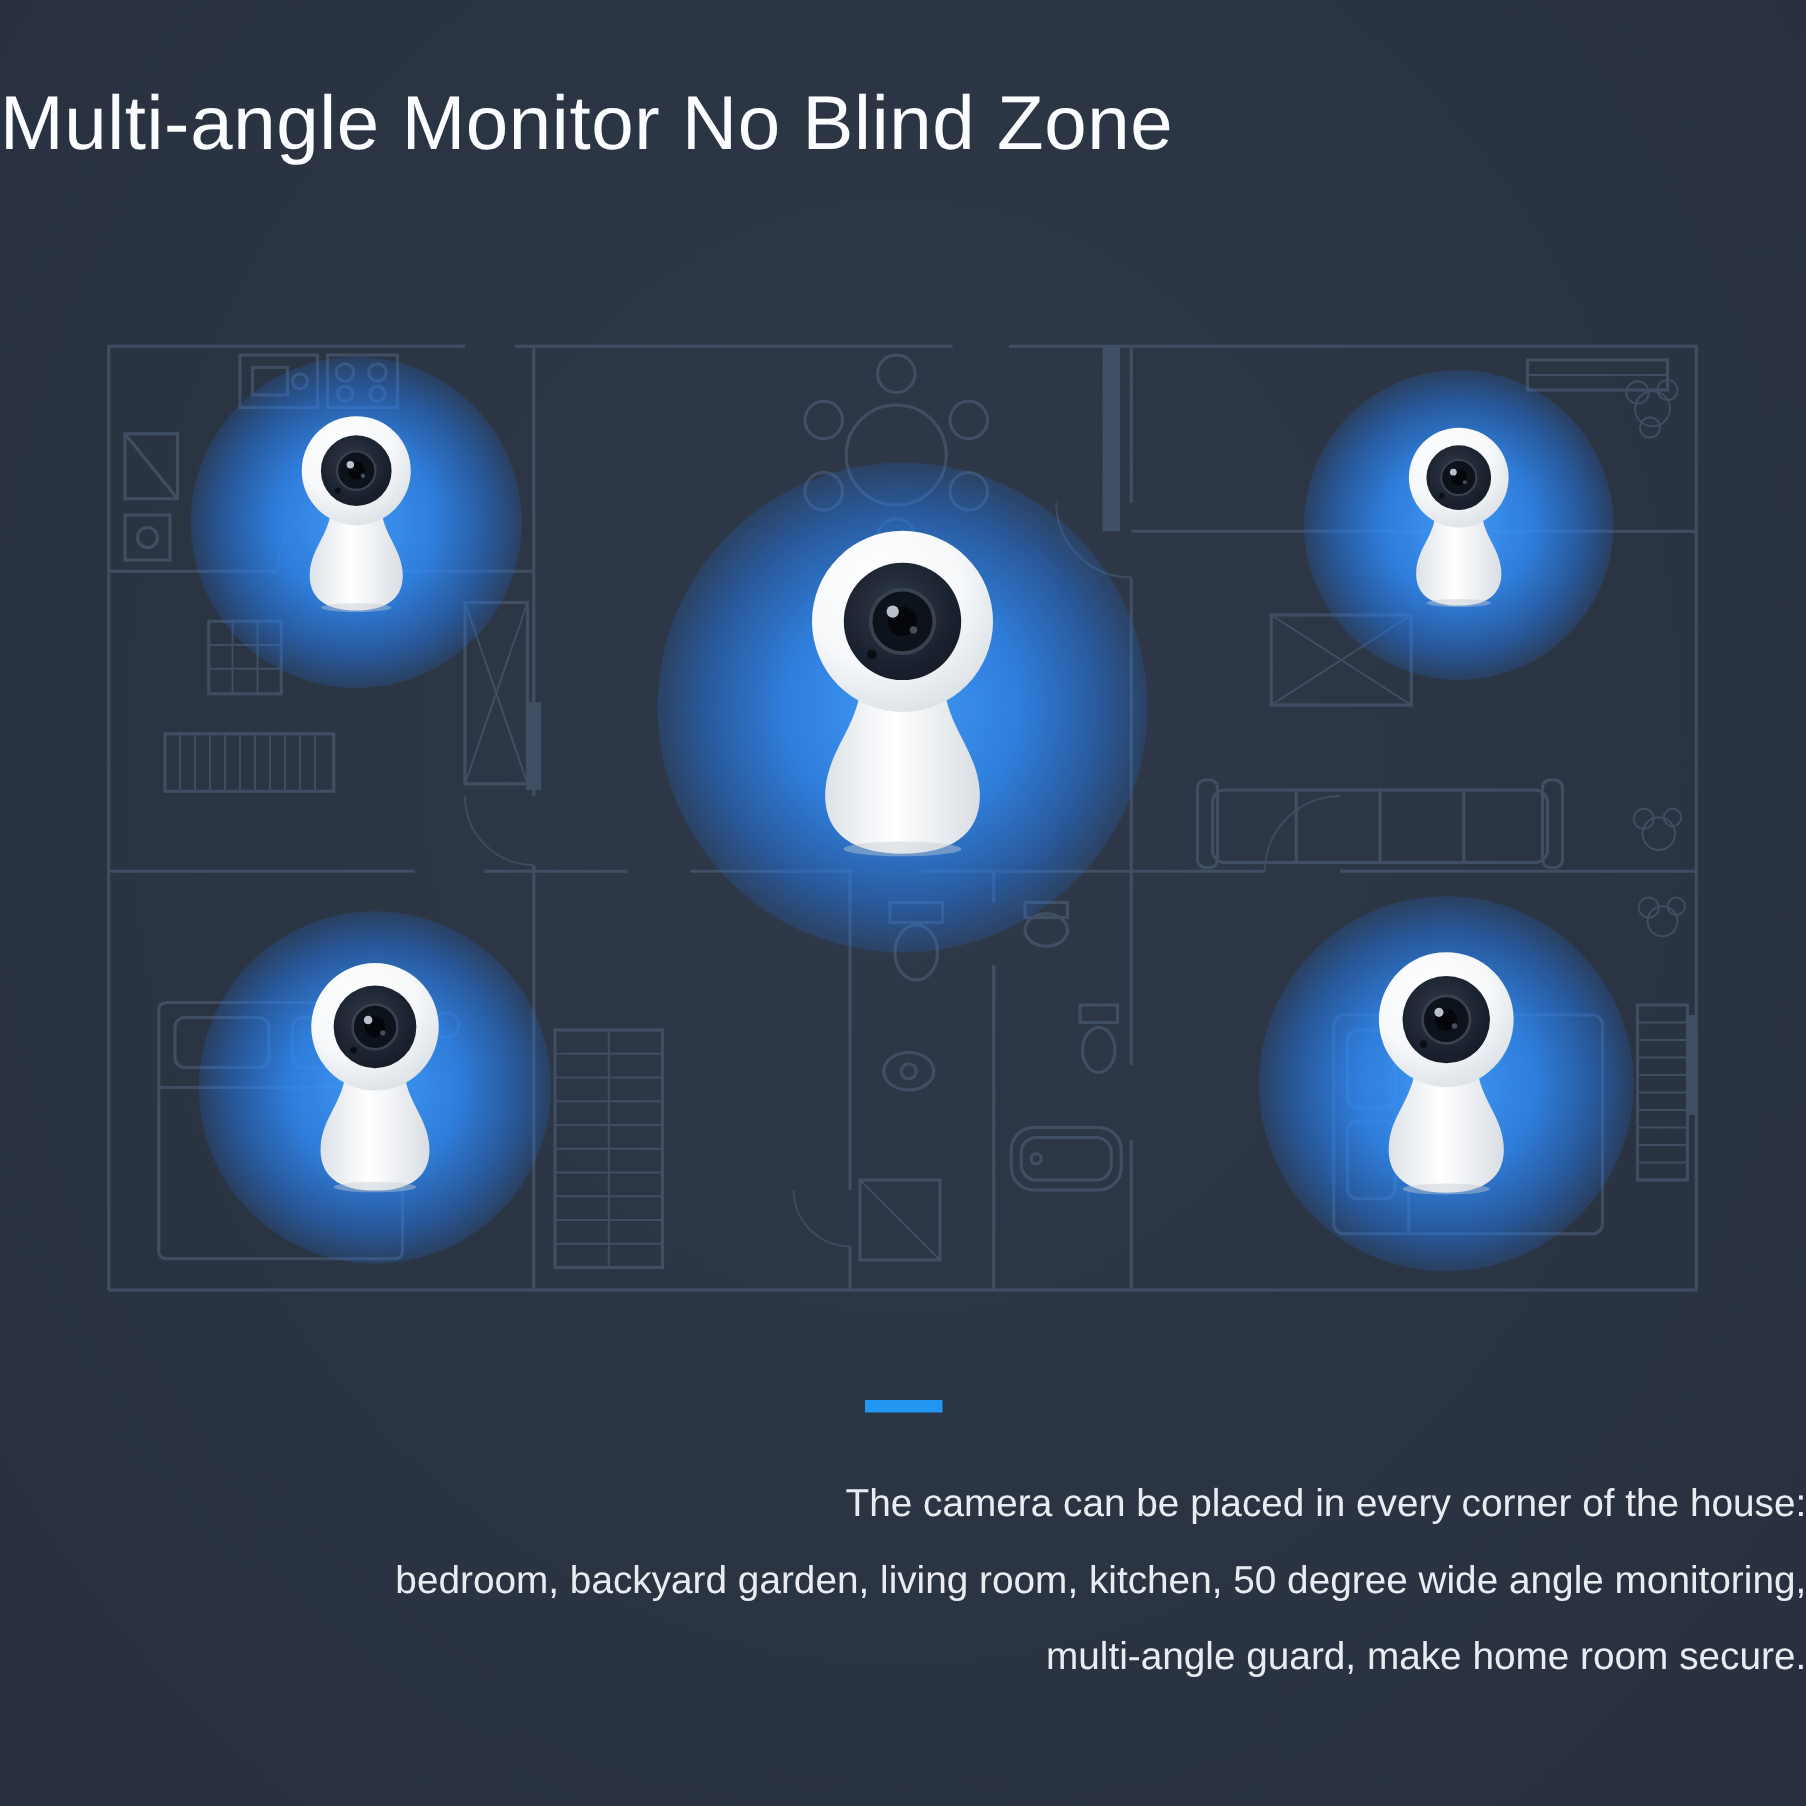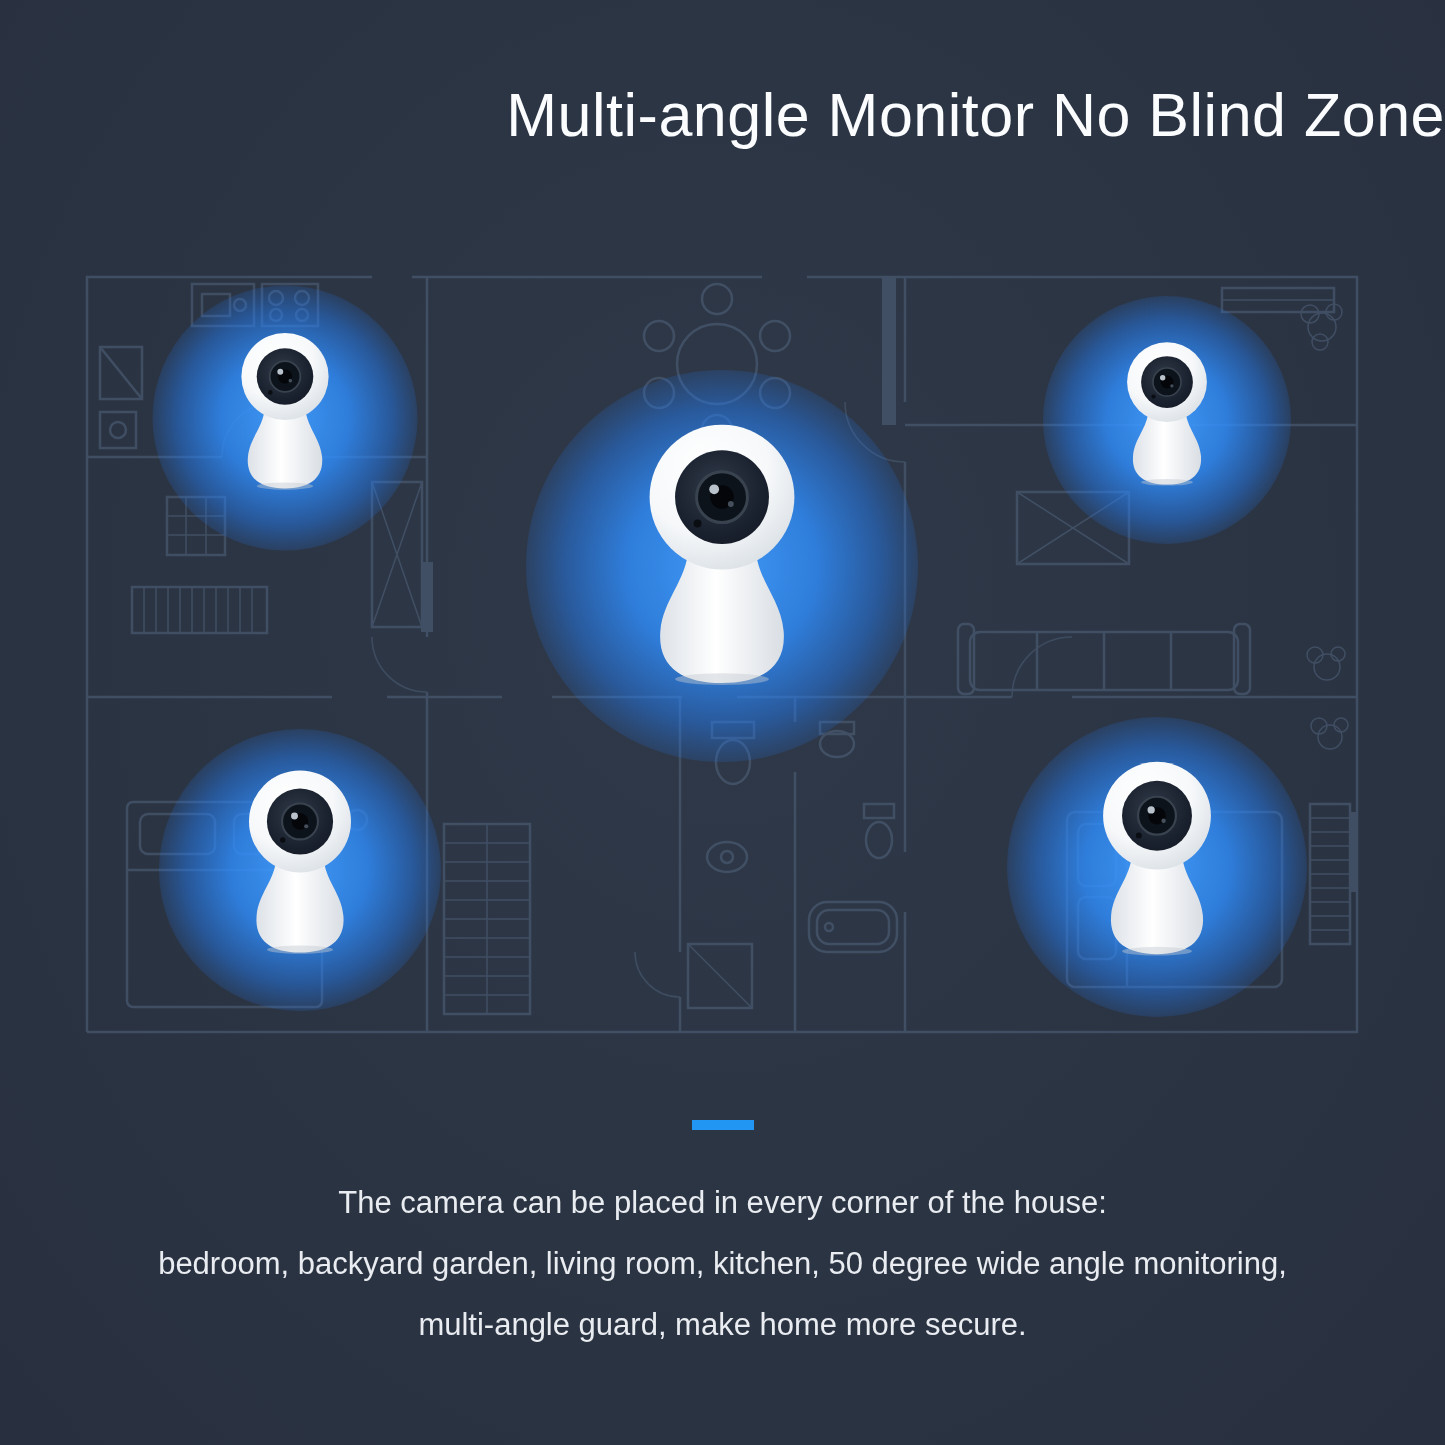--- a/index.html
+++ b/index.html
@@ -7,22 +7,22 @@
   .page{
     position:relative;
     width:1445px; height:1445px;
     overflow:hidden;
     background: radial-gradient(ellipse at 50% 42%, #2f3949 0%, #2b3443 55%, #28303f 100%);
     font-family:"Liberation Sans", sans-serif;
   }
 
   
   .title{
-    position:absolute; top:80px; left:0; width:100%;
-    text-align:right;
+    position:absolute; top:63px; left:0; width:100%;
+    text-align:left;
     font-size:61px; font-weight:400; letter-spacing:0.5px;
     color:#fbfcfe;
     z-index:5;
   }
 
   
   .floorplan{
     position:absolute; left:72px; top:252px;
     width:1300px; height:795px;
     z-index:1;
@@ -67,21 +67,21 @@
 
   
   .divider{
     position:absolute; left:50%; top:1120px;
     width:62px; height:10px; margin-left:-31px;
     background:#2196f3;
     z-index:5;
   }
   .description{
     position:absolute; top:1172px; left:0; width:100%;
-    text-align:center;
+    text-align:right;
     color:#e9ecf0;
     font-size:31px; font-weight:400;
     z-index:5;
   }
   .description .line{ line-height:61px; }
 
   .hidden-defs{ position:absolute; width:0; height:0; overflow:hidden; }
 </style>
 </head>
 <body>
@@ -281,16 +281,16 @@
     <svg class="camera" viewBox="0 0 200 280">
         <use href="#cam-symbol"></use>
       </svg>
   </div>
 
   <div class="divider"></div>
 
   <div class="description">
     <div class="line">The camera can be placed in every corner of the house:</div>
     <div class="line">bedroom, backyard garden, living room, kitchen, 50 degree wide angle monitoring,</div>
-    <div class="line">multi-angle guard, make home more secure.</div>
+    <div class="line">multi-angle guard, make home room secure.</div>
   </div>
 
 </div>
 
 </body></html>

